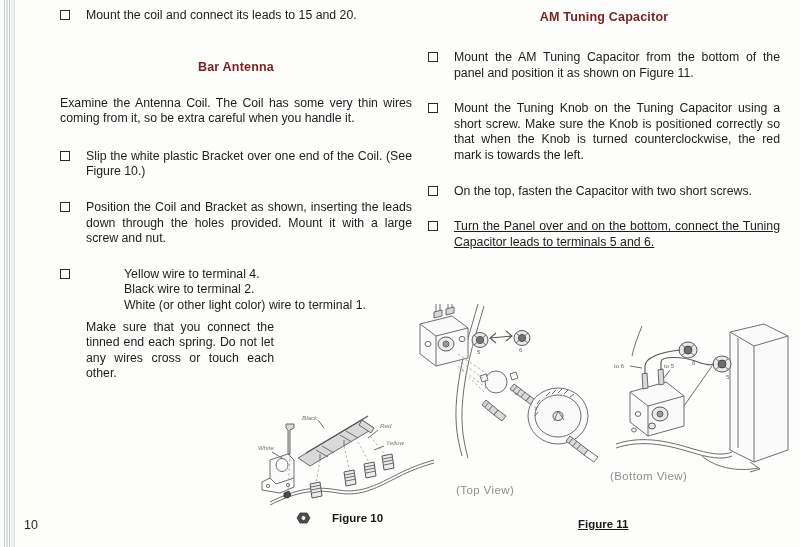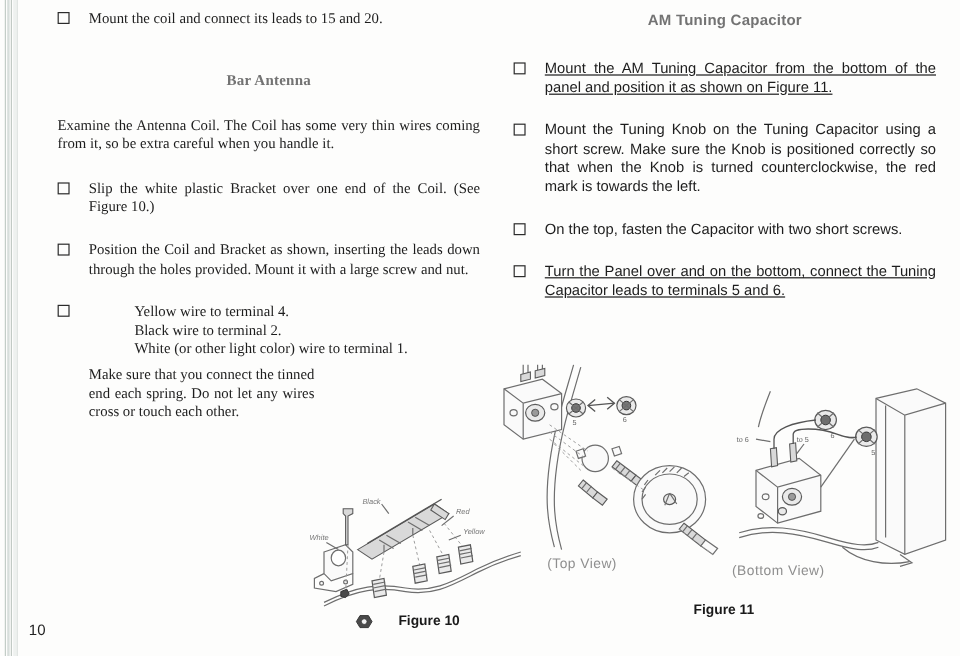--- a/index.html
+++ b/index.html
@@ -16,26 +16,26 @@
   
   .binding{position:absolute;left:0;top:0;width:16px;height:547px;}
   .binding i{position:absolute;top:0;height:547px;display:block;}
   .b1{left:4px;width:1px;background:#b9c4bd;opacity:.85;}
   .b2{left:6px;width:2px;background:#d7dedb;}
   .b3{left:9px;width:1px;background:#a8b4ae;opacity:.7;}
   .b4{left:11px;width:3px;background:#eef1ef;}
   .b5{left:14px;width:1px;background:#cfd6d2;opacity:.6;}
 
   .col{position:absolute;top:0;}
-  .col-left{left:48px;width:352px;font-family:Liberation Serif, serif;}
+  .col-left{left:60px;width:352px;}
   .col-right{left:428px;width:352px;}
 
   h2.section{
     font-size:12.5px;font-weight:bold;text-align:center;
-    margin:0;letter-spacing:.2px;color:#737373;
+    margin:0;letter-spacing:.2px;color:#7f1d1d;
   }
 
   p.para{
     font-size:12.3px;line-height:15.6px;margin:0;
     text-align:justify;text-justify:inter-word;
     color:#1d1d1d;
   }
 
   .item{position:relative;padding-left:26px;}
   .cbox{
@@ -115,21 +115,21 @@
 
     <p class="para narrow" style="margin-top:6px;margin-left:26px;">Make sure that you connect the tinned end each spring.  Do not let any wires cross or touch each other.</p>
   </div>
 
   <div class="pageno">10</div>
 
   <div class="col col-right">
 
     <h2 class="section" style="margin-top:10px;">AM Tuning Capacitor</h2>
 
-    <div class="item" style="margin-top:26px;text-decoration:underline;">
+    <div class="item" style="margin-top:26px;">
       <span class="cbox"></span>
       <p class="para">Mount the AM Tuning Capacitor from the bottom of the panel and position it as shown on Figure 11.</p>
     </div>
 
     <div class="item" style="margin-top:20px;">
       <span class="cbox"></span>
       <p class="para">Mount the Tuning Knob on the Tuning Capacitor using a short screw.  Make sure the Knob is positioned correctly so that when the Knob is turned counterclockwise, the red mark is towards the left.</p>
     </div>
 
     <div class="item" style="margin-top:20px;">
@@ -344,17 +344,17 @@
     </svg>
   </div>
 
   <div class="fig" style="left:700px;top:452px;">
     <svg width="70" height="26" viewBox="0 0 70 26">
       <path class="ln" d="M2 4 C16 16 38 20 58 16"></path>
       <path class="ln" d="M50 10 L60 17 L50 20"></path>
     </svg>
   </div>
 
-  <div class="viewlbl" style="left:456px;top:464px;">(Top View)</div>
+  <div class="viewlbl" style="left:456px;top:484px;">(Top View)</div>
   <div class="viewlbl" style="left:610px;top:470px;">(Bottom View)</div>
-  <div class="figcap" style="left:578px;top:503px;">Figure 11</div>
+  <div class="figcap" style="left:578px;top:518px;text-decoration:underline;">Figure 11</div>
 
 </div>
 
 </body></html>

